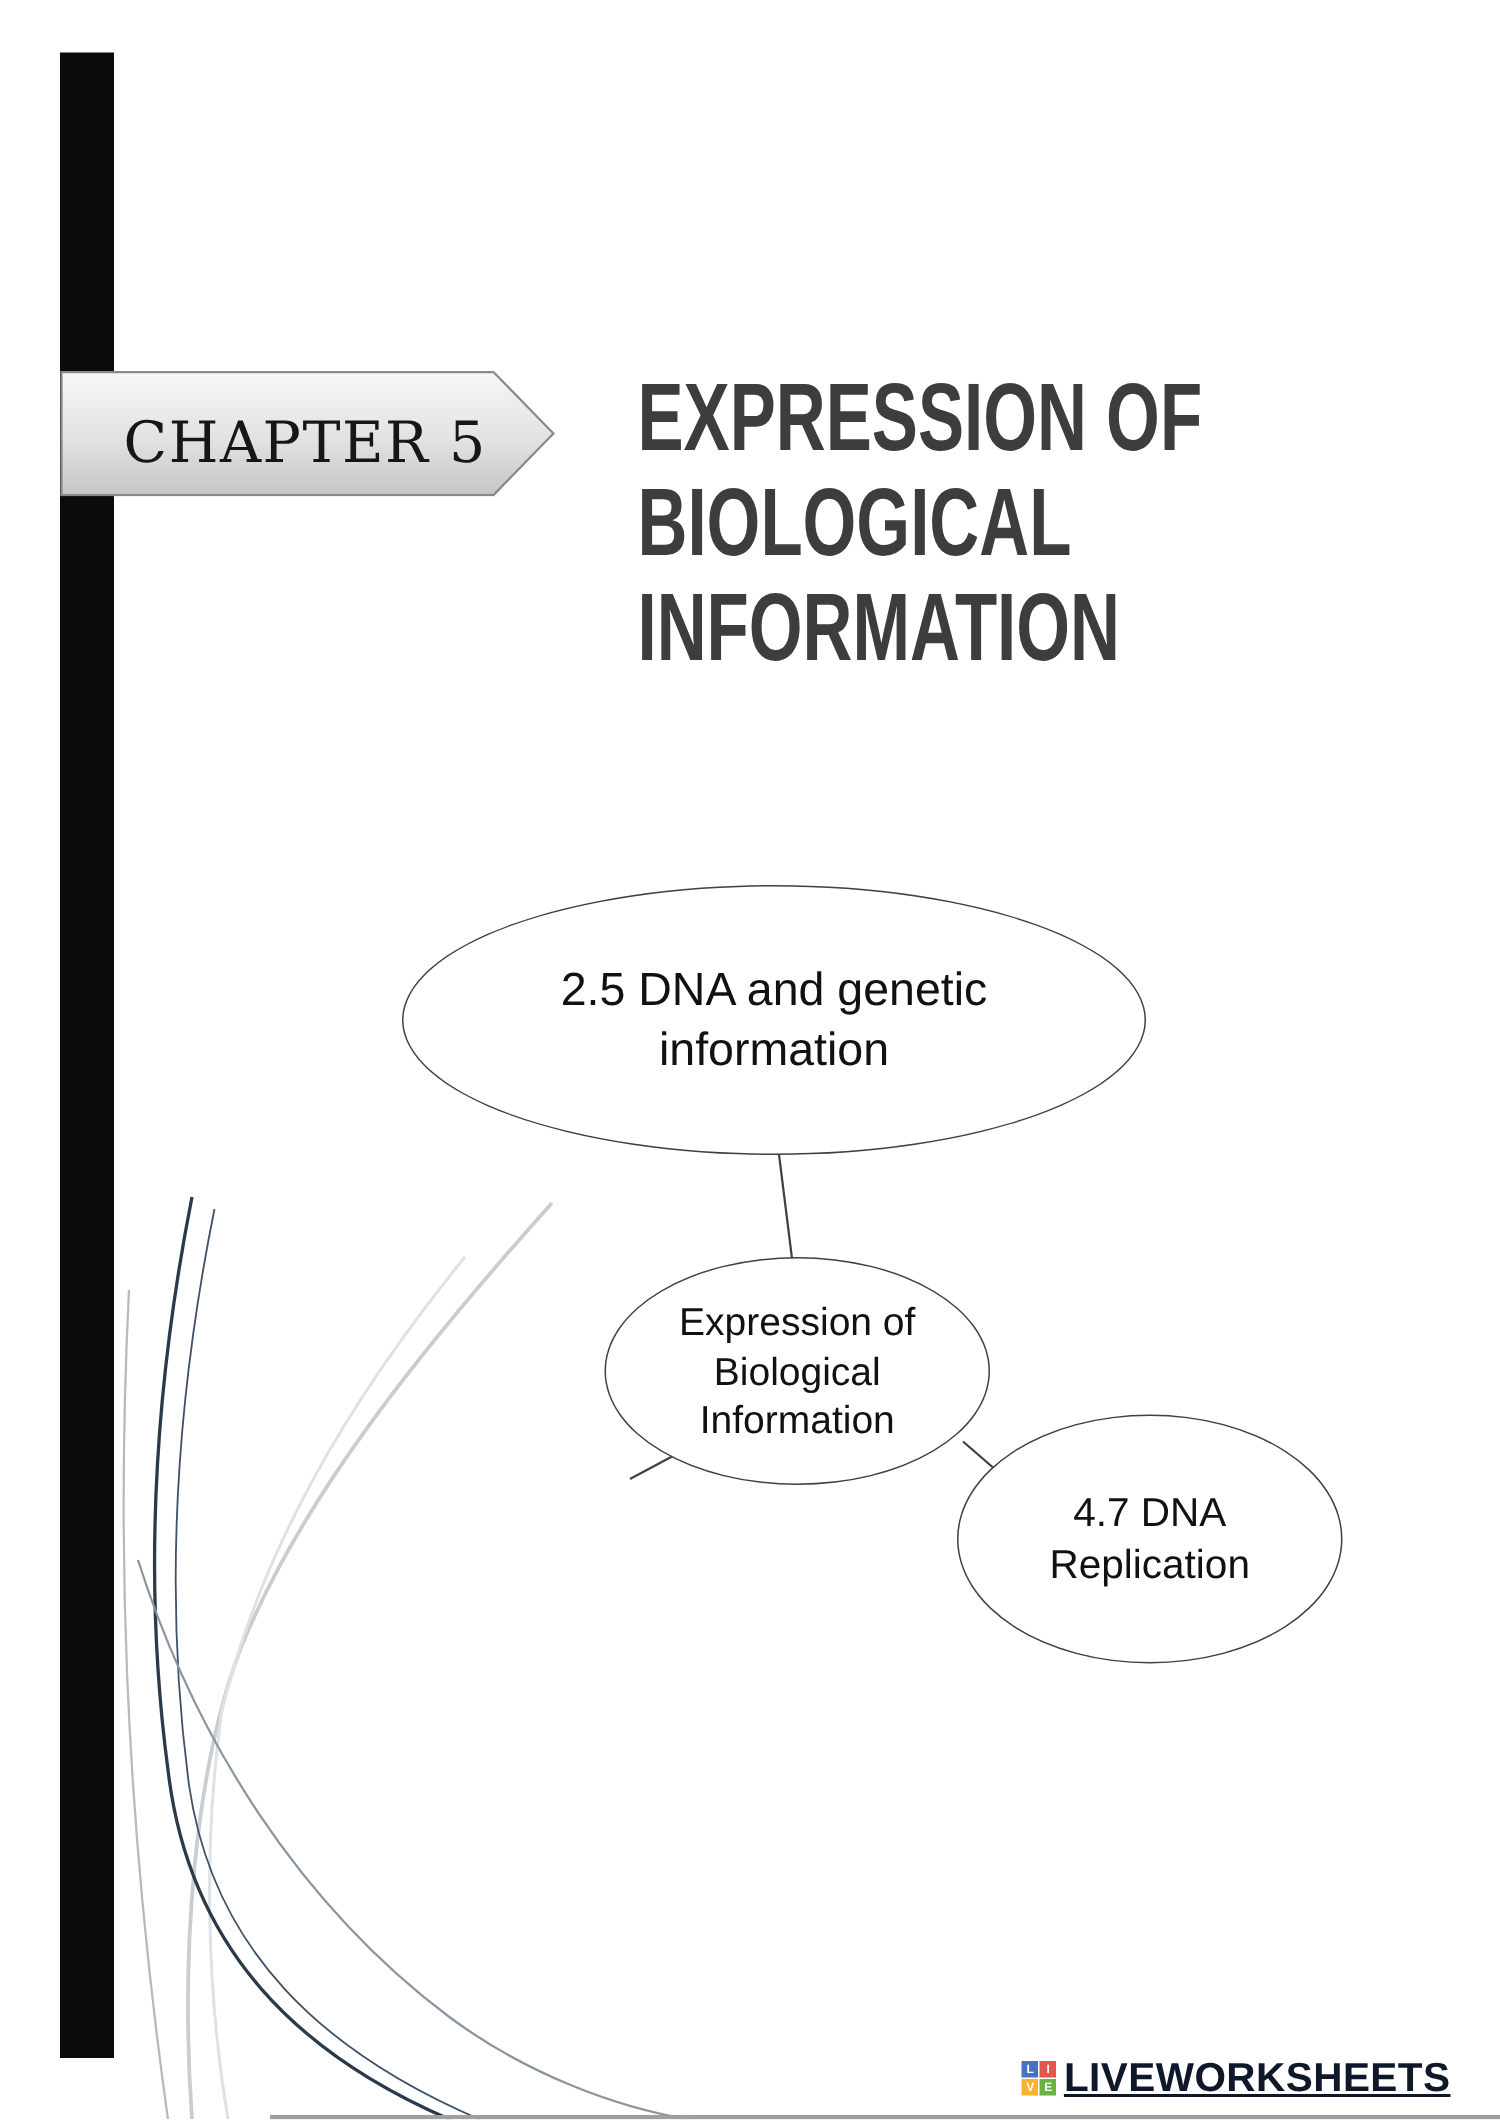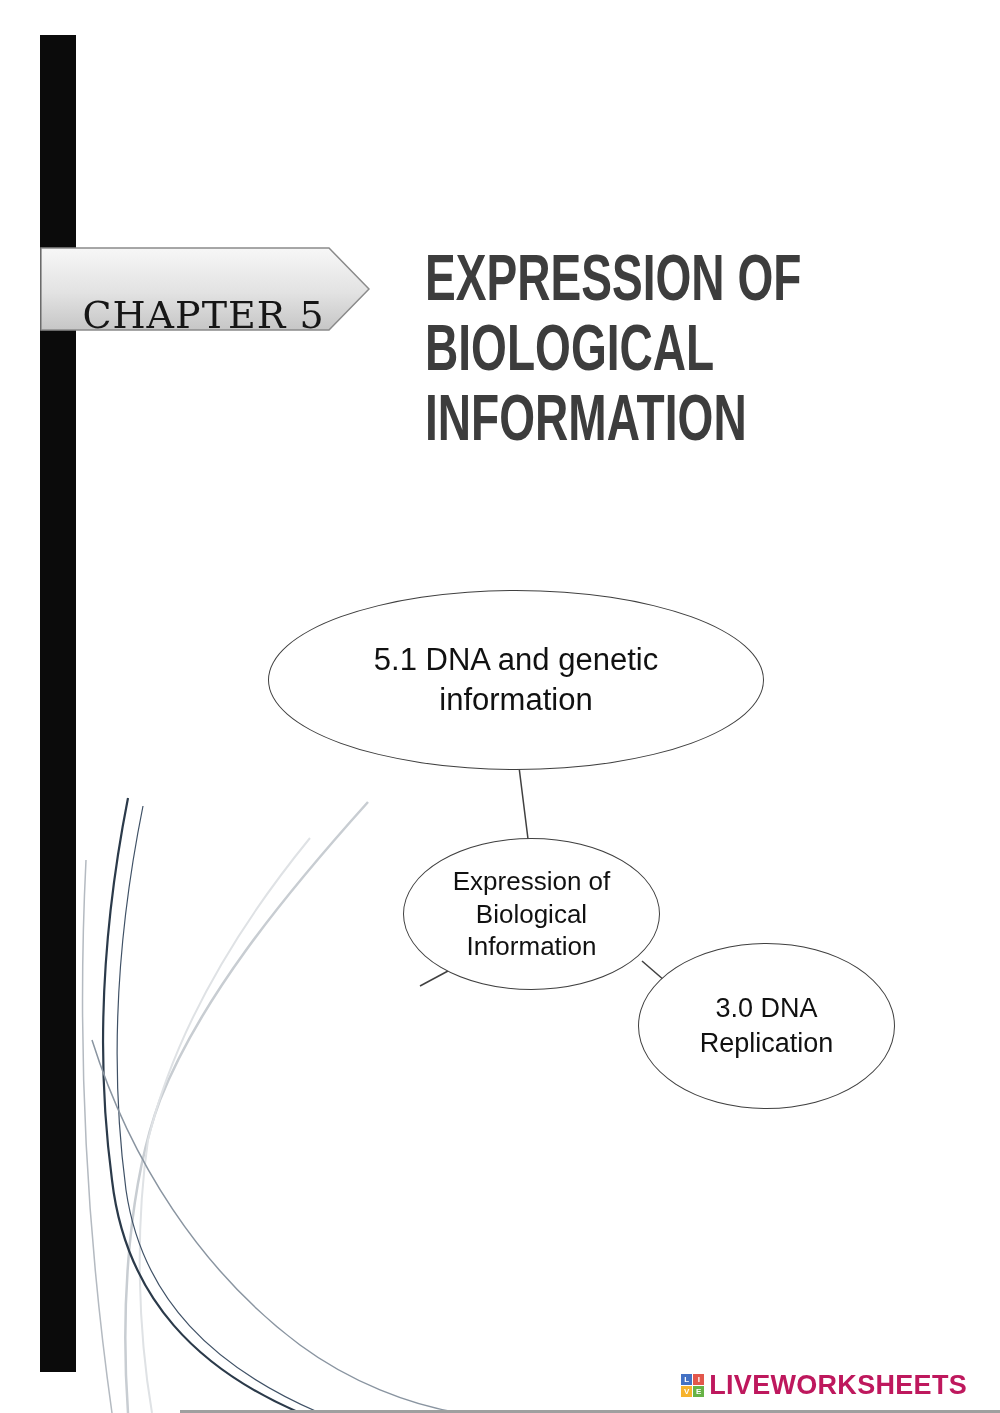--- a/index.html
+++ b/index.html
@@ -32,21 +32,20 @@
   .chapter-banner svg { position: absolute; left: 0; top: 0; }
   .chapter-text {
     position: absolute;
     left: 45px; right: 48px; top: 0; height: 96px;
     display: flex; align-items: center; justify-content: center;
     font-family: "DejaVu Serif", serif;
     font-size: 38px;
     color: #161616;
     letter-spacing: 1px;
     white-space: nowrap;
-    margin-top: 20px;
   }
 
   
   .title { position: absolute; left: 425px; top: 243px; margin: 0; }
   .title-line {
     display: block;
     font-size: 64px;
     font-weight: bold;
     line-height: 70px;
     color: #3d3d3d;
@@ -90,22 +89,23 @@
     font-size: 8px; font-weight: bold; color: #ffffff;
     font-family: "Liberation Sans", sans-serif;
   }
   .logo-cell:nth-child(1) { background: #4472c4; }
   .logo-cell:nth-child(2) { background: #e2574c; }
   .logo-cell:nth-child(3) { background: #f7b32d; }
   .logo-cell:nth-child(4) { background: #67b346; }
   .brand-text {
     font-size: 27px;
     font-weight: bold;
-    color: #be185d;
+    color: #0f172a;
     letter-spacing: 0.3px;
+    text-decoration: underline;
   }
 
   
   .bottom-rule {
     position: absolute;
     left: 180px; right: 0; bottom: 0;
     height: 3px;
     background: #9f9f9f;
   }
 </style>
@@ -144,33 +144,33 @@
     <span class="chapter-text">CHAPTER 5</span>
   </div>
 
   <h1 class="title">
     <span class="title-line">EXPRESSION OF</span>
     <span class="title-line">BIOLOGICAL</span>
     <span class="title-line">INFORMATION</span>
   </h1>
 
   <div class="ellipse node-top">
-    <span class="node-label">5.1 DNA and genetic
+    <span class="node-label">2.5 DNA and genetic
 information</span>
   </div>
 
   <div class="ellipse node-center">
     <span class="node-label">Expression of
 Biological
 Information</span>
   </div>
 
 
   <div class="ellipse node-right">
-    <span class="node-label">3.0 DNA
+    <span class="node-label">4.7 DNA
 Replication</span>
   </div>
 
   <div class="footer-brand">
     <span class="logo-grid">
       <span class="logo-cell">L</span>
       <span class="logo-cell">I</span>
       <span class="logo-cell">V</span>
       <span class="logo-cell">E</span>
     </span>

